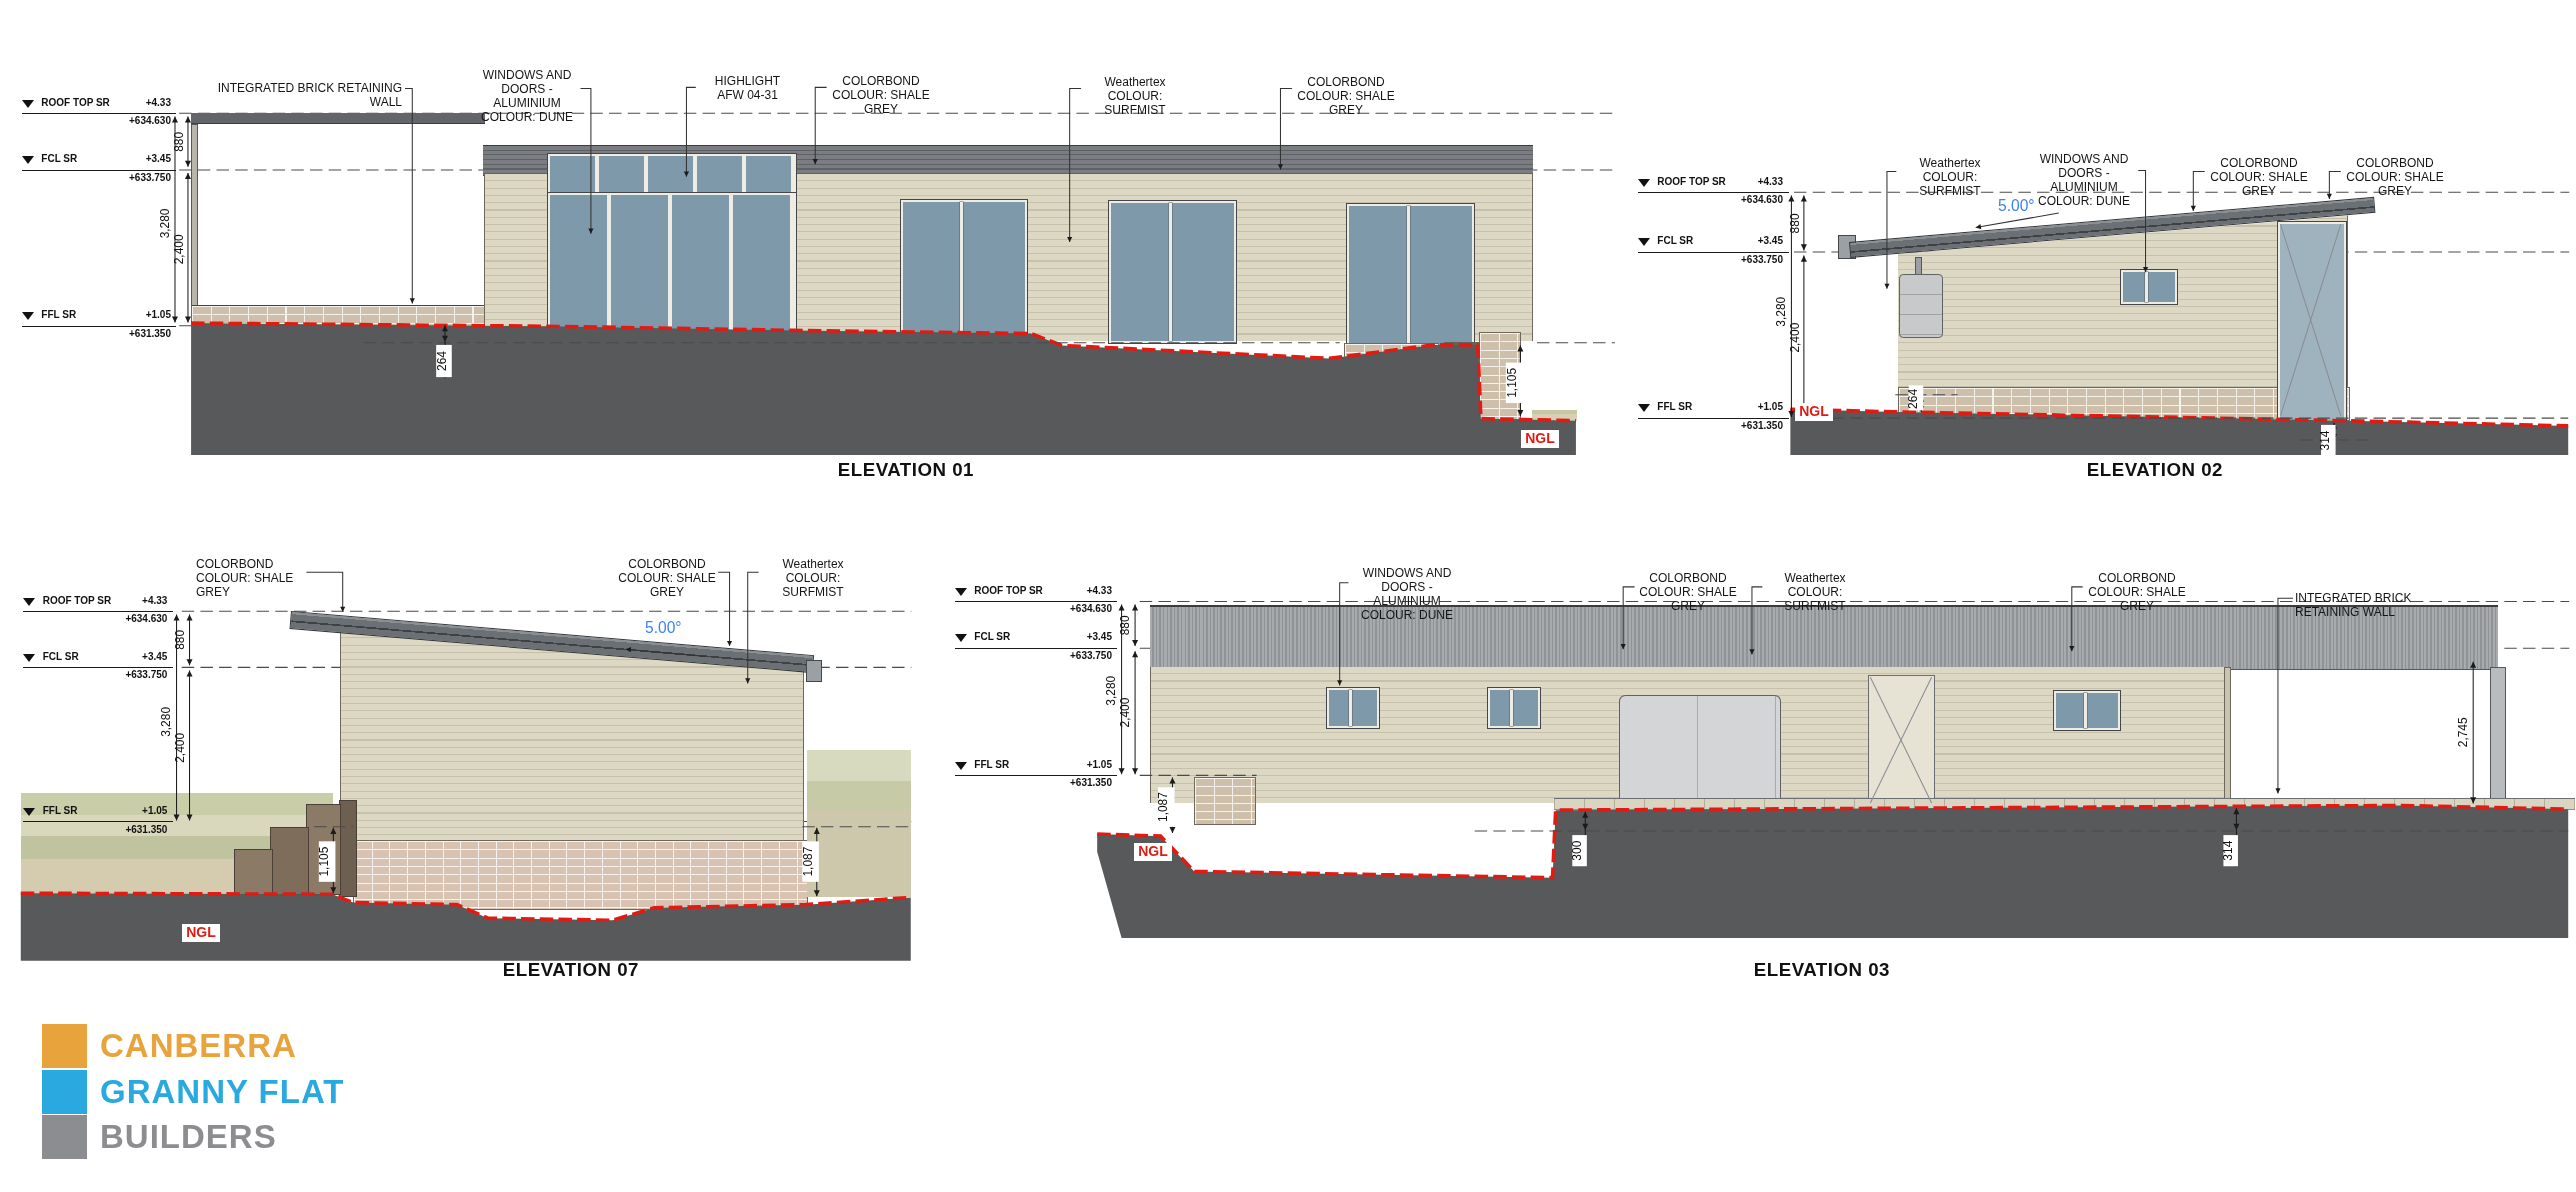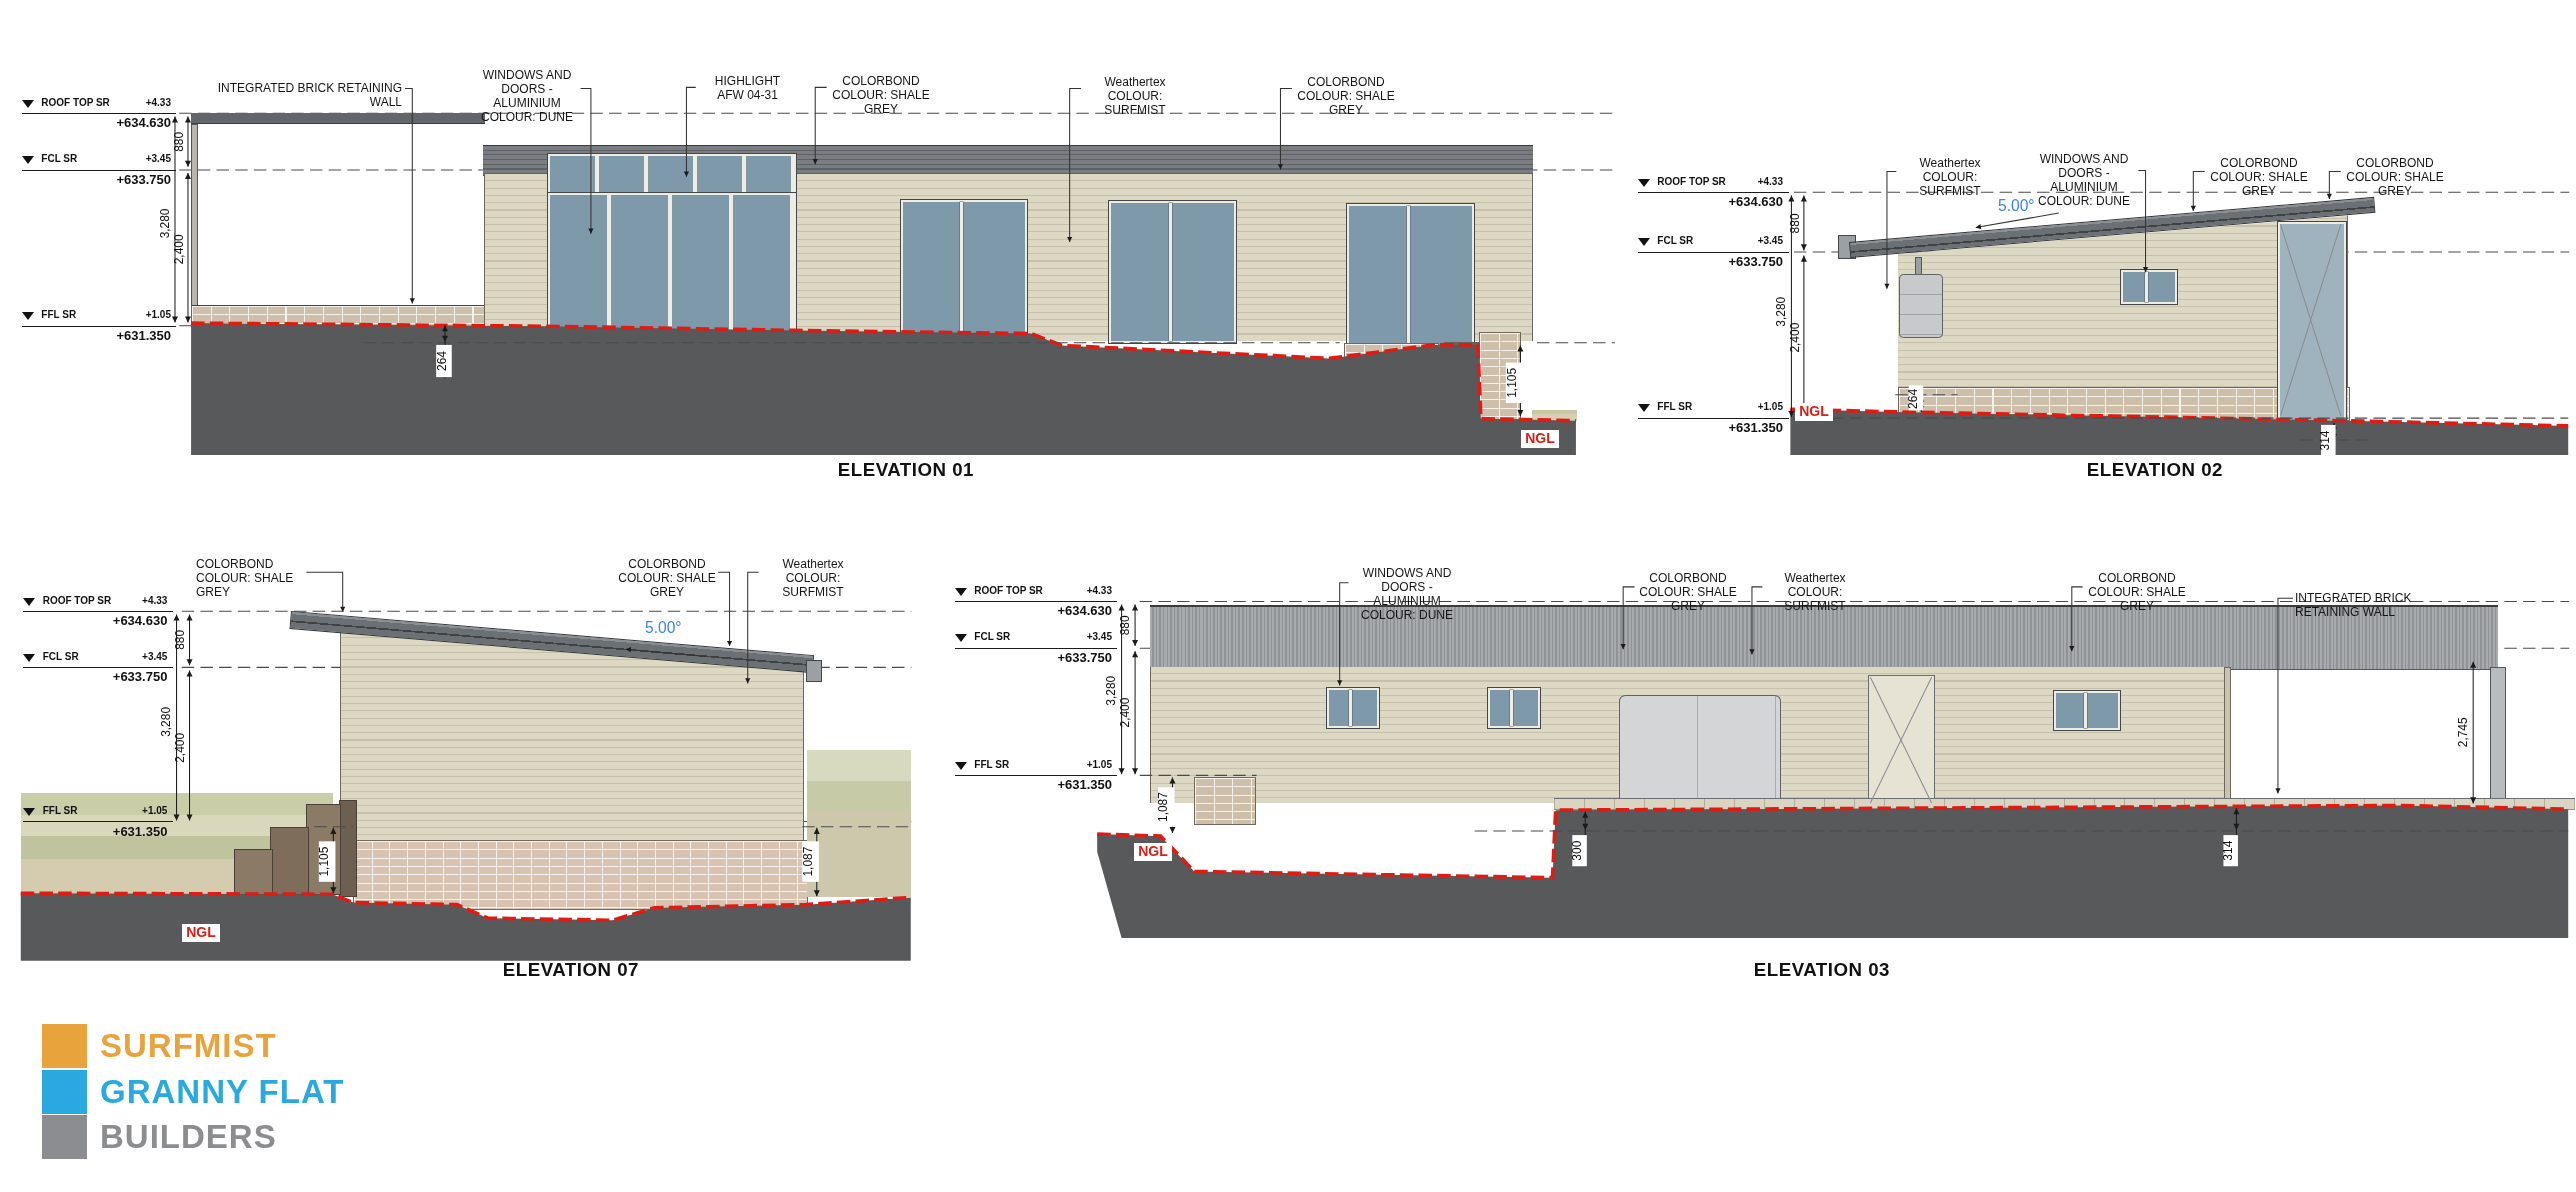--- a/index.html
+++ b/index.html
@@ -7,21 +7,21 @@
        font-family:"Liberation Sans",sans-serif;color:#111;}
   .abs{position:absolute;}
   svg.layer{position:absolute;left:0;top:0;pointer-events:none;}
   
   .lvl-line{position:absolute;height:0;border-top:1px solid #1b1b1b;}
   .lvl-row{position:absolute;display:flex;justify-content:space-between;align-items:flex-end;
            font-weight:bold;font-size:10px;}
   .lvl-row .lft{display:flex;align-items:flex-end;gap:7.3px;}
   .tri{width:0;height:0;border-left:6.8px solid transparent;border-right:6.8px solid transparent;
        border-top:8.8px solid #111;}
-  .datum{position:absolute;text-align:right;font-weight:bold;font-size:13px;}
+  .datum{position:absolute;text-align:right;font-weight:bold;font-size:10px;}
   .callout{position:absolute;text-align:center;font-size:12px;line-height:14px;color:#151515;}
   .callout.left{text-align:left;} .callout.right{text-align:right;}
   .title{position:absolute;font-weight:bold;font-size:18.7px;letter-spacing:0.5px;text-align:right;}
   .ngl{position:absolute;background:#fff;color:#E01B14;font-weight:bold;font-size:14px;
        padding:0 4.2px;line-height:17.7px;}
   .pitch{position:absolute;font-size:15.6px;color:#3b82f6;}
   
   .boards{background:repeating-linear-gradient(180deg,#DDD8C4 0 6.2px,#C7C1AB 6.2px 7.3px);}
   .brick{background-color:#CDBFA9;
     background-image:repeating-linear-gradient(180deg,rgba(255,255,255,.8) 0 1px,rgba(0,0,0,0) 1px 8.3px),
@@ -463,17 +463,17 @@
 
 <div class="title" style="left:735px;top:459px;width:239px;">ELEVATION 01</div>
 <div class="title" style="left:1984px;top:459px;width:239px;">ELEVATION 02</div>
 <div class="title" style="left:400px;top:959px;width:239px;">ELEVATION 07</div>
 <div class="title" style="left:1651px;top:959px;width:239px;">ELEVATION 03</div>
 
 <div>
   <div class="logo-square" style="left:42px;top:1024px;background:#E8A33C;"></div>
   <div class="logo-square" style="left:42px;top:1070px;background:#2AA9E1;"></div>
   <div class="logo-square" style="left:42px;top:1115px;background:#8C8D90;"></div>
-  <div class="logo-word" style="left:100px;top:1027px;color:#E8A33C;">SURFMIST</div>
+  <div class="logo-word" style="left:100px;top:1027px;color:#E8A33C;">CANBERRA</div>
   <div class="logo-word" style="left:100px;top:1073px;color:#2AA9E1;">GRANNY FLAT</div>
   <div class="logo-word" style="left:100px;top:1118px;color:#8C8D90;">BUILDERS</div>
 </div>
 
 
 </body></html>

